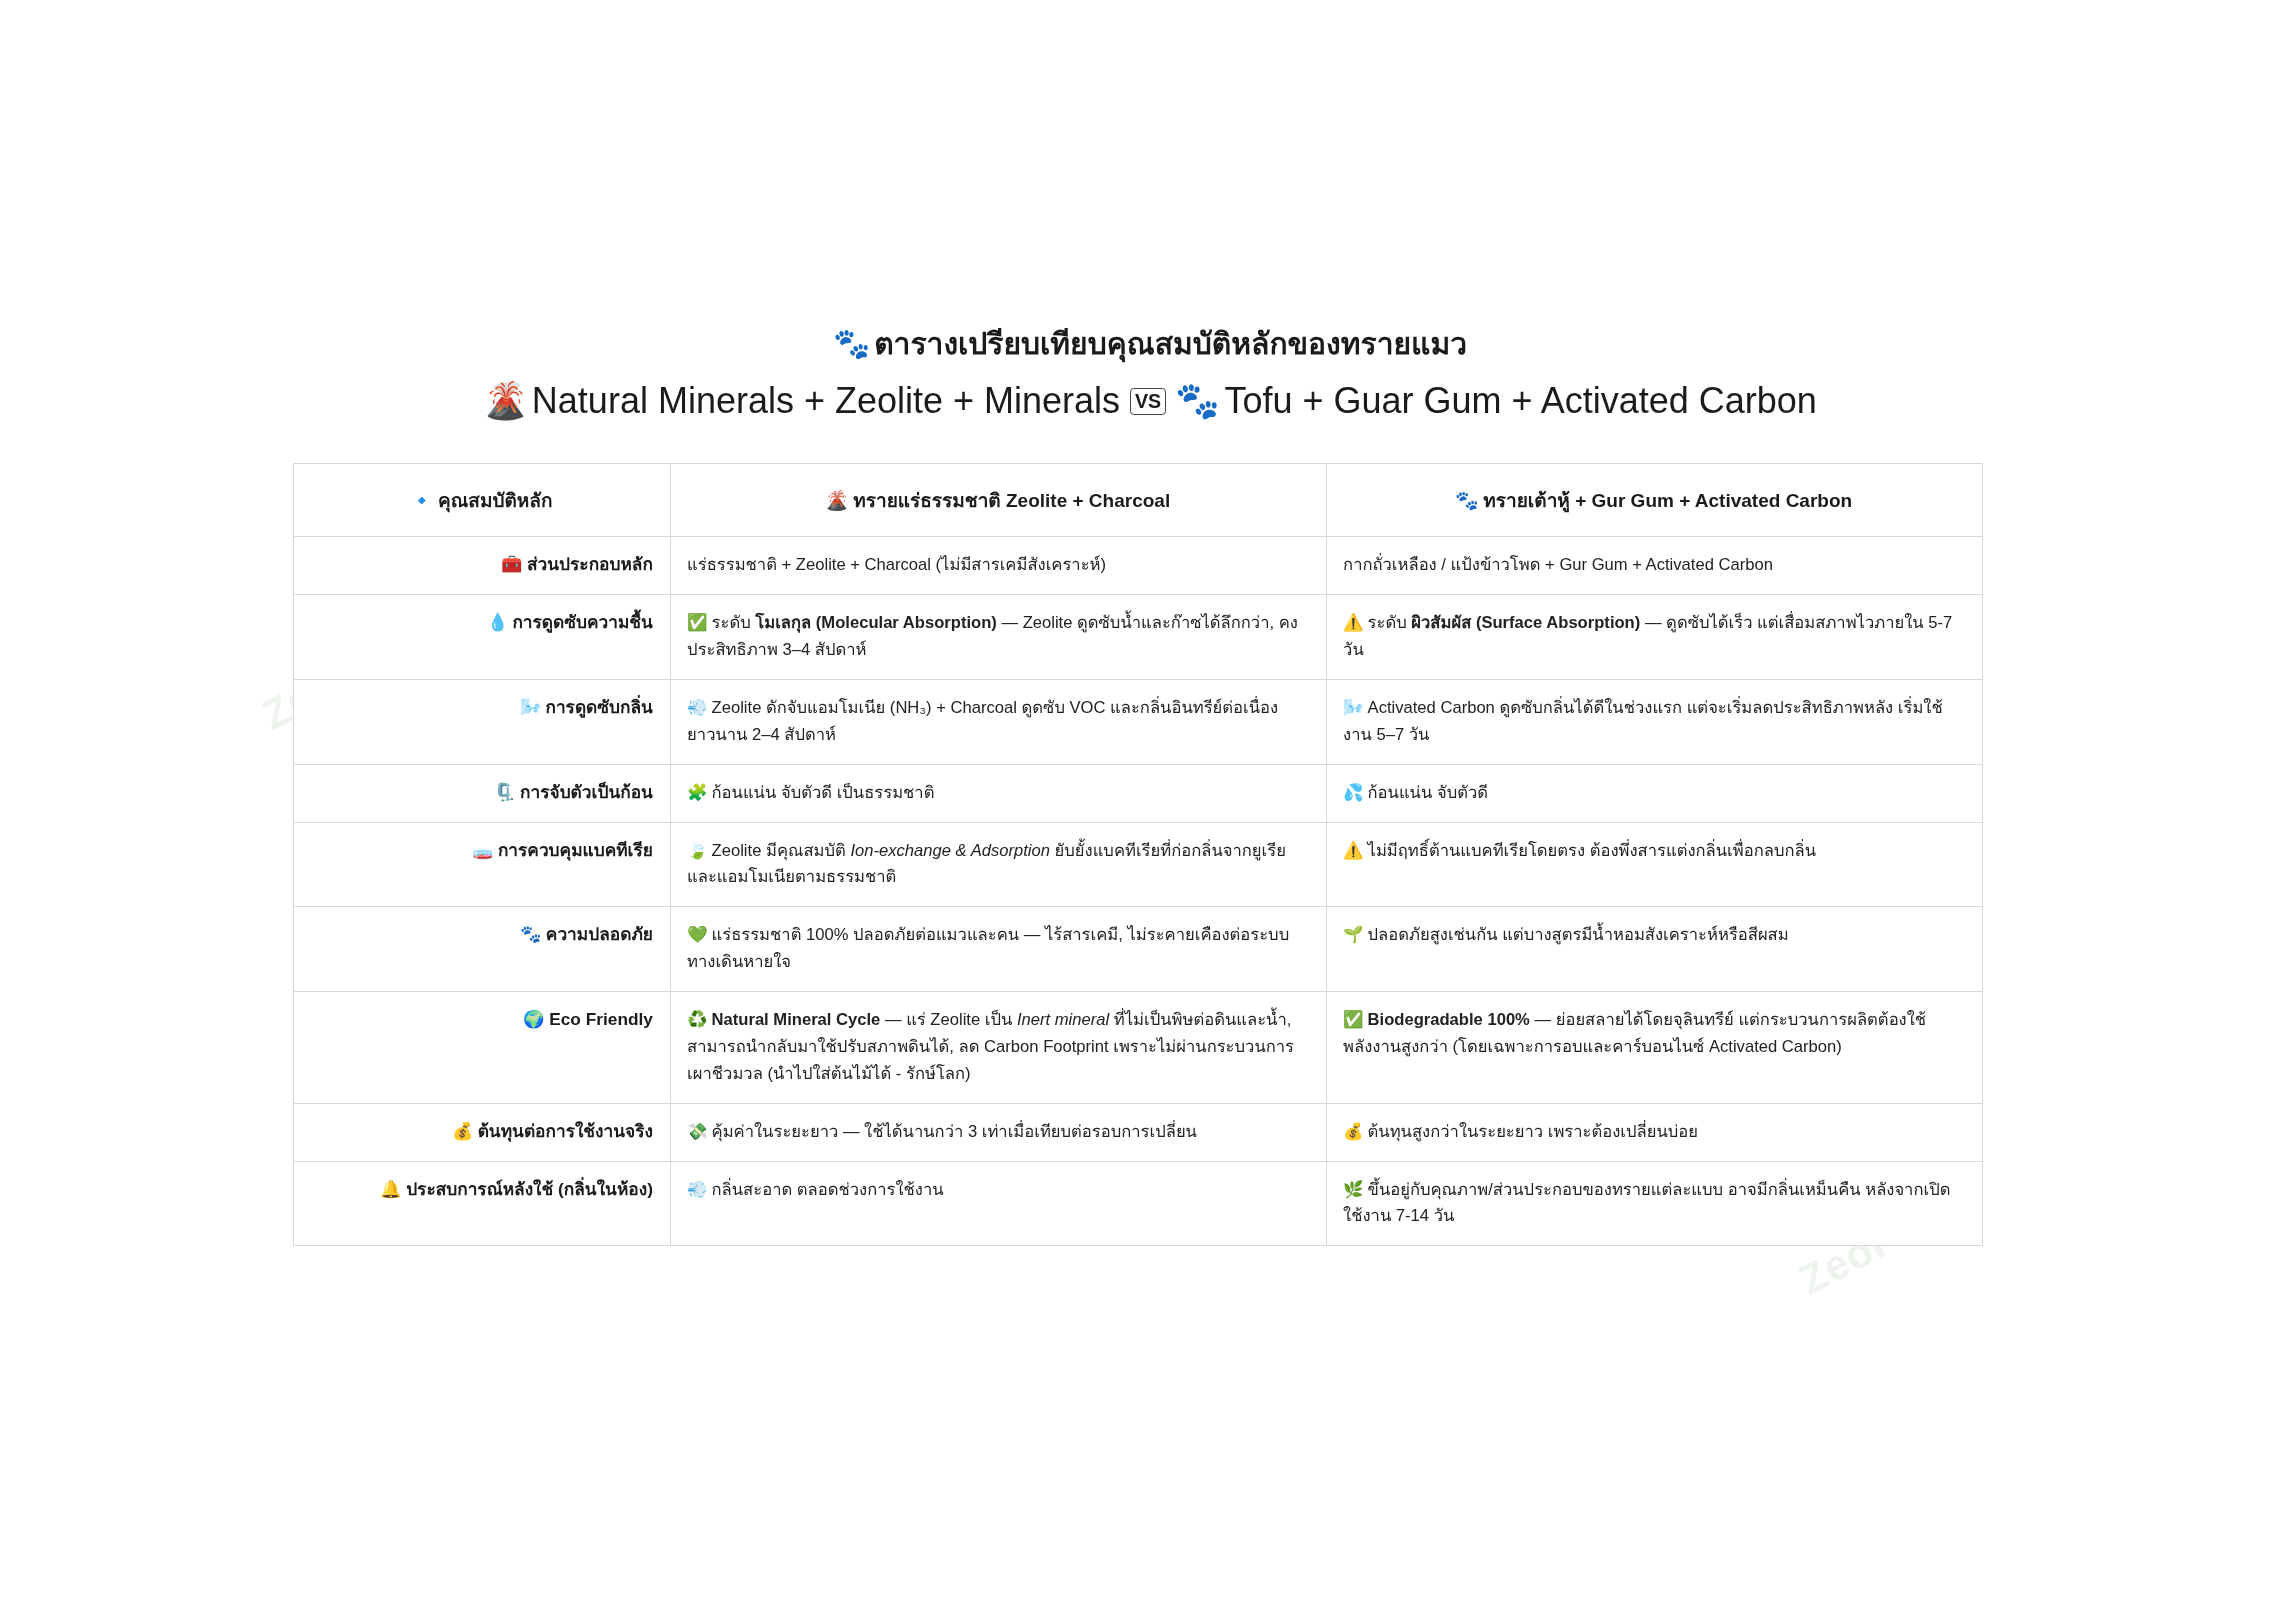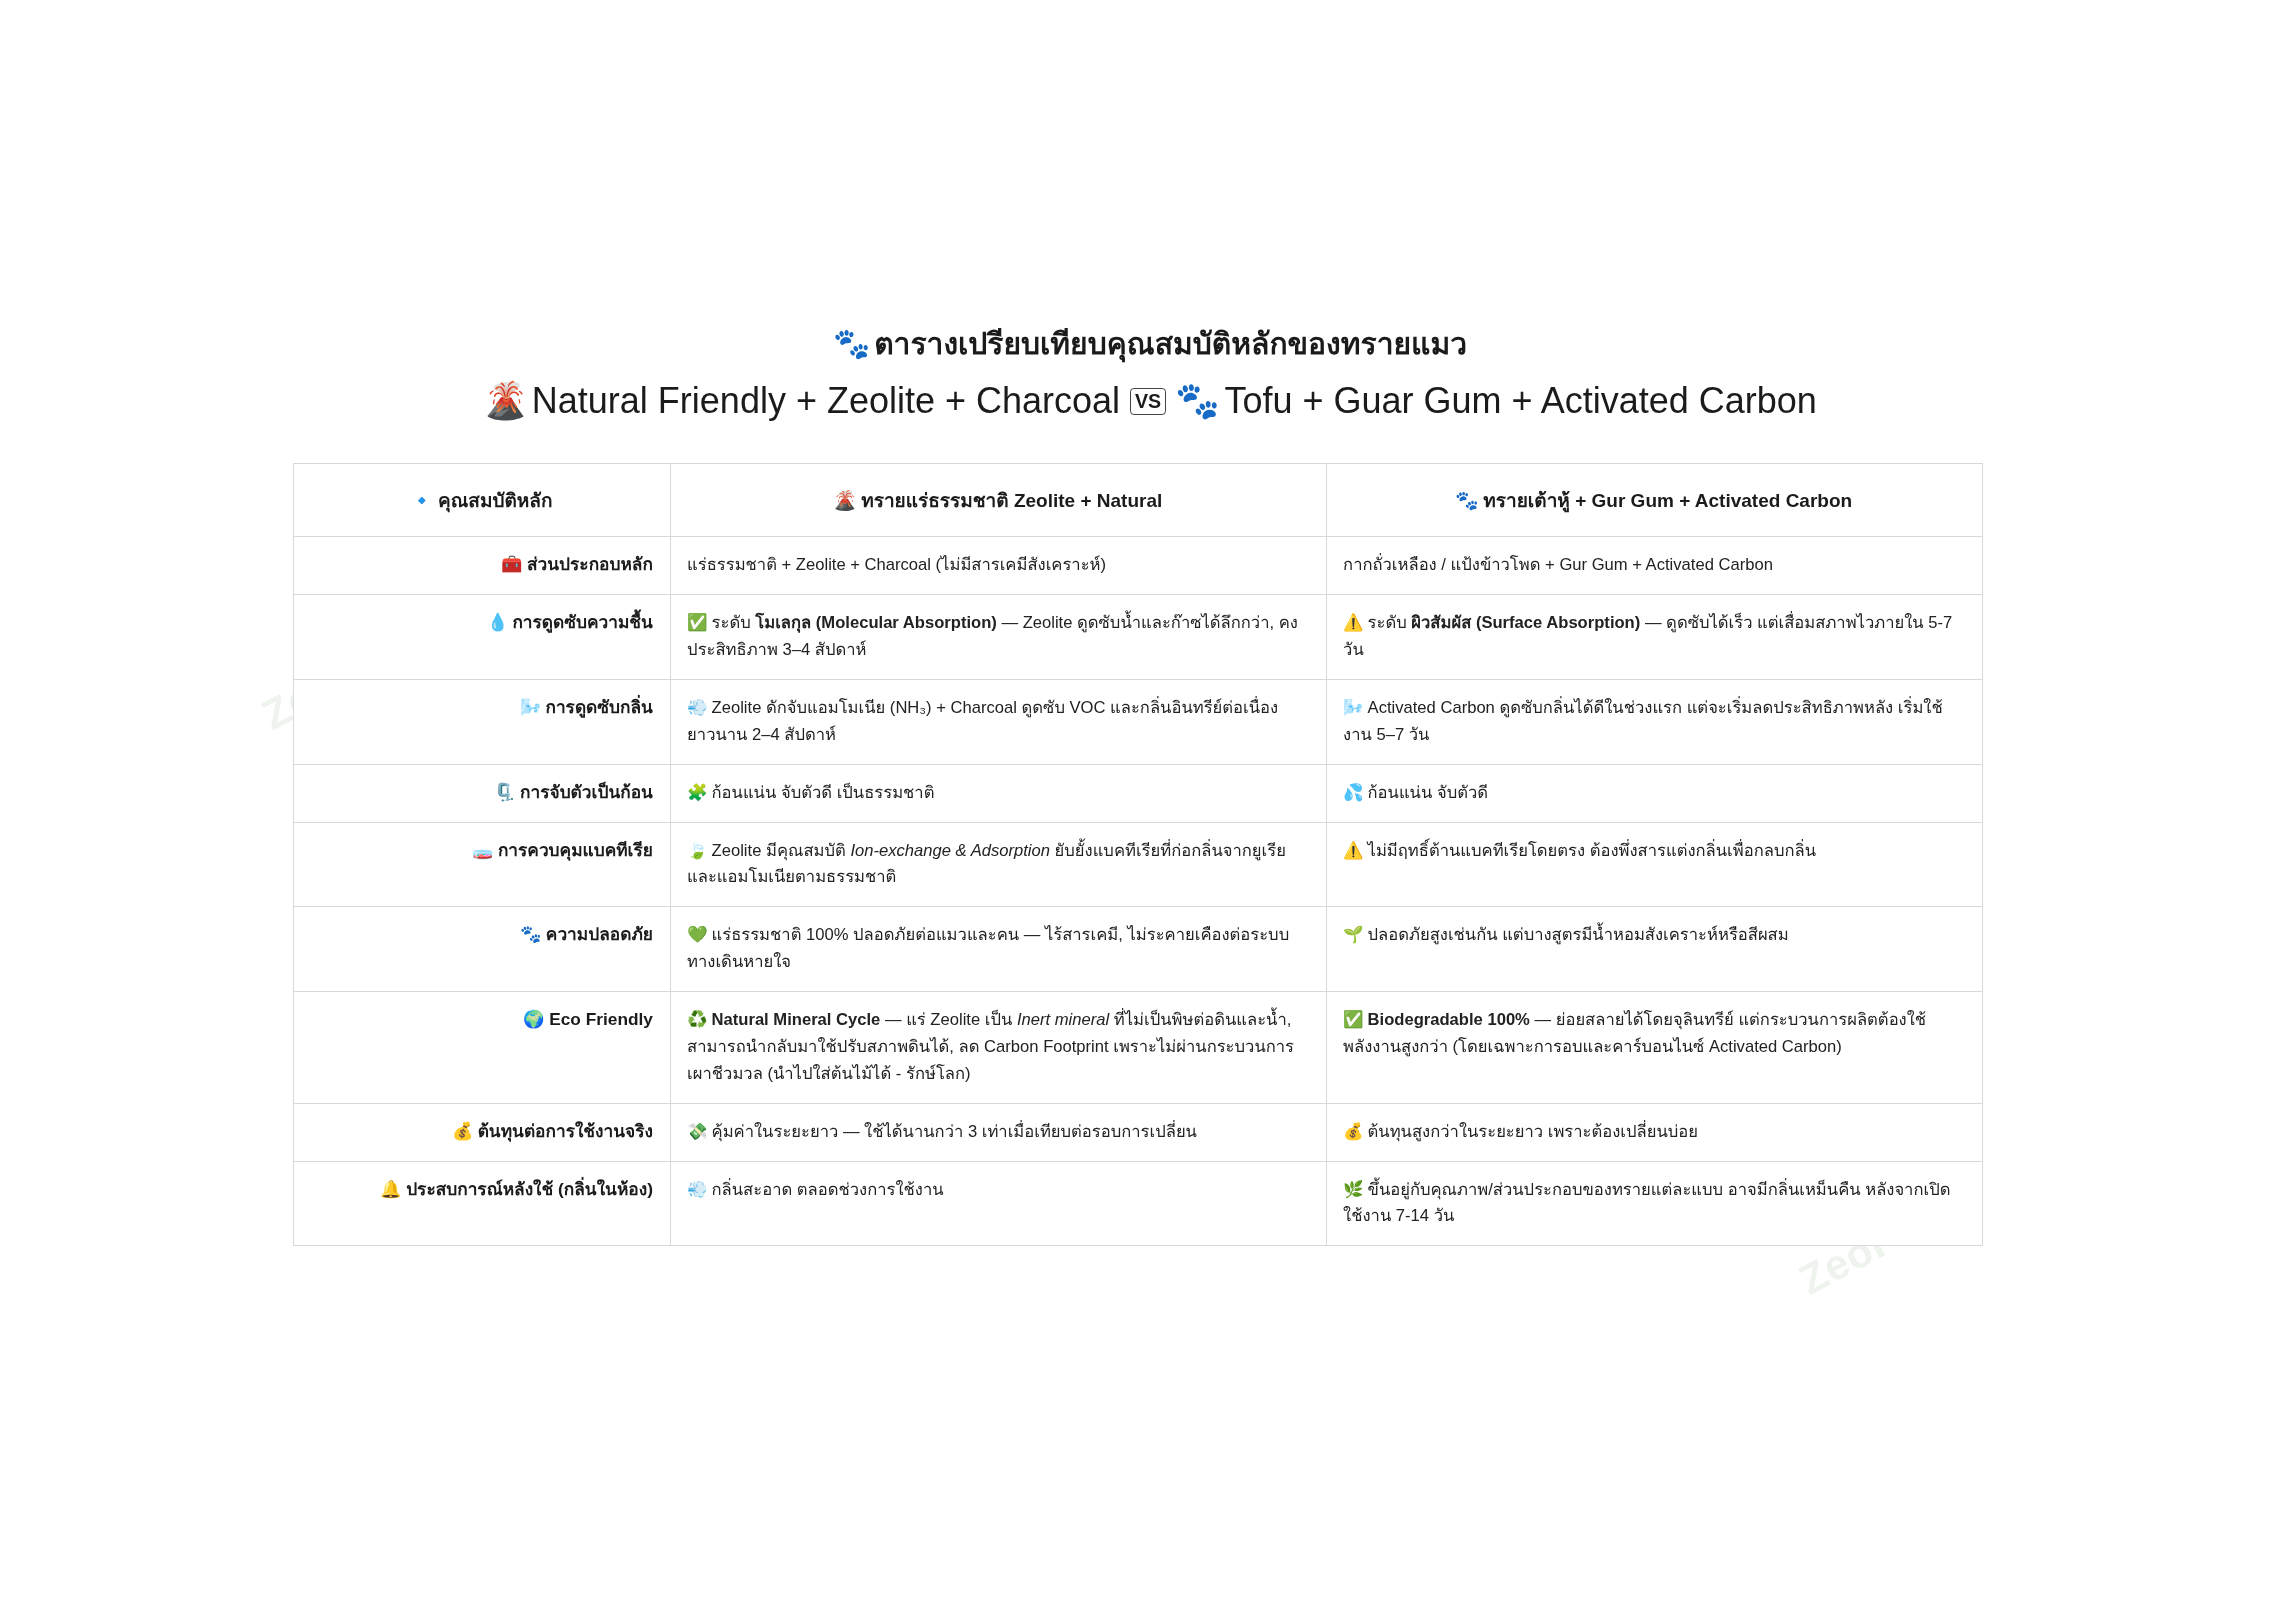--- a/index.html
+++ b/index.html
@@ -122,40 +122,40 @@
     <div class="wm" style="left:301px; top:1160px;">ZeoPaw</div>
     <div class="wm" style="left:1793px; top:1221px;">ZeoPaw</div>
   </div>
 
   <div class="content">
     <div class="title-block">
       <div class="title-line1">
         <span class="ico">🐾</span><span>ตารางเปรียบเทียบคุณสมบัติหลักของทรายแมว</span>
       </div>
       <div class="title-line2">
-        <span class="ico">🌋</span><span>Natural Friendly + Zeolite + Charcoal</span>
+        <span class="ico">🌋</span><span>Natural Minerals + Zeolite + Minerals</span>
         <span class="vs-badge">VS</span>
         <span class="ico">🐾</span><span>Tofu + Guar Gum + Activated Carbon</span>
       </div>
     </div>
 
     <div class="table-wrap">
       <table class="cmp">
         <colgroup>
           <col class="c1">
             <col class="c2">
             <col class="c3">
         </colgroup>
         <thead>
           <tr>
             <th>
               <span class="ico">🔹</span><span>คุณสมบัติหลัก</span>
             </th>
             <th>
-              <span class="ico">🌋</span><span>ทรายแร่ธรรมชาติ Zeolite + Natural</span>
+              <span class="ico">🌋</span><span>ทรายแร่ธรรมชาติ Zeolite + Charcoal</span>
             </th>
             <th>
               <span class="ico">🐾</span><span>ทรายเต้าหู้ + Gur Gum + Activated Carbon</span>
             </th>
           </tr>
         </thead>
         <tbody>
 
           <tr>
             <td class="feature"><span class="ico">🧰</span><span>ส่วนประกอบหลัก</span></td>

